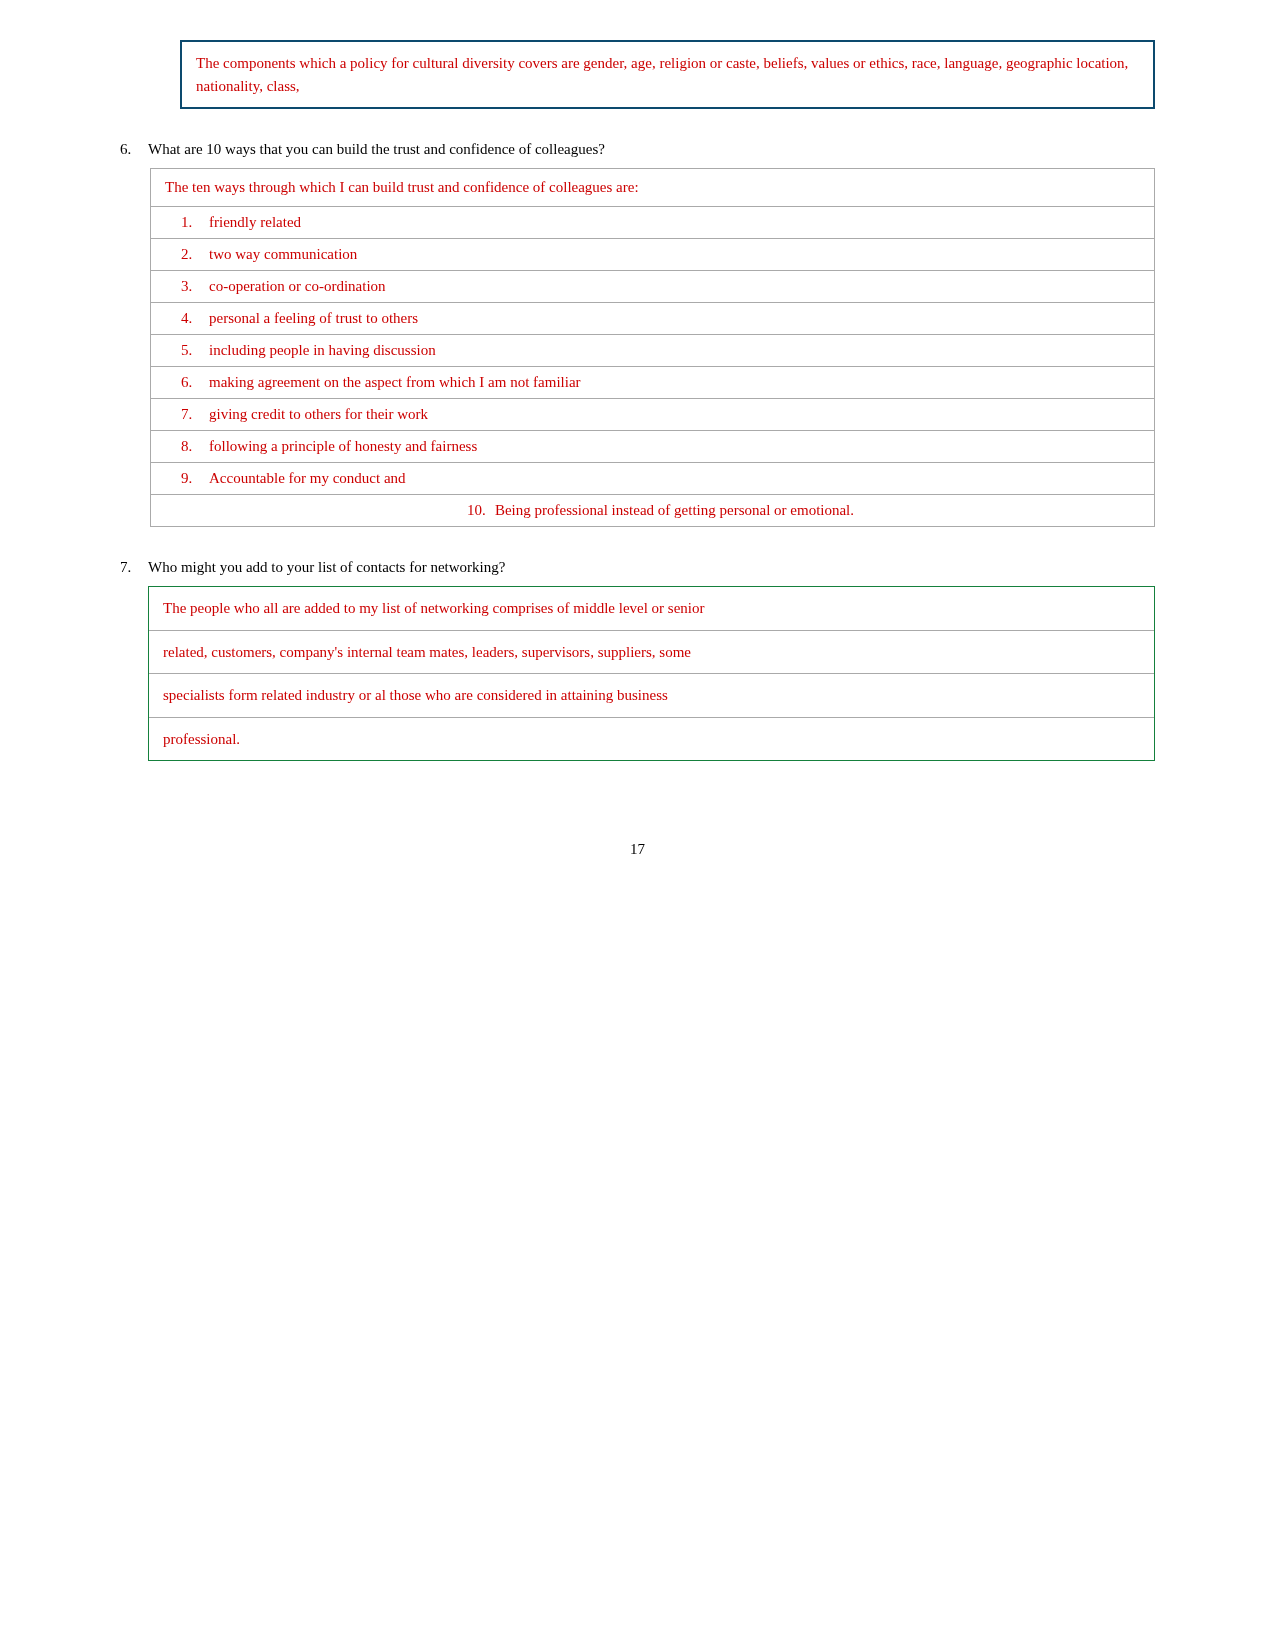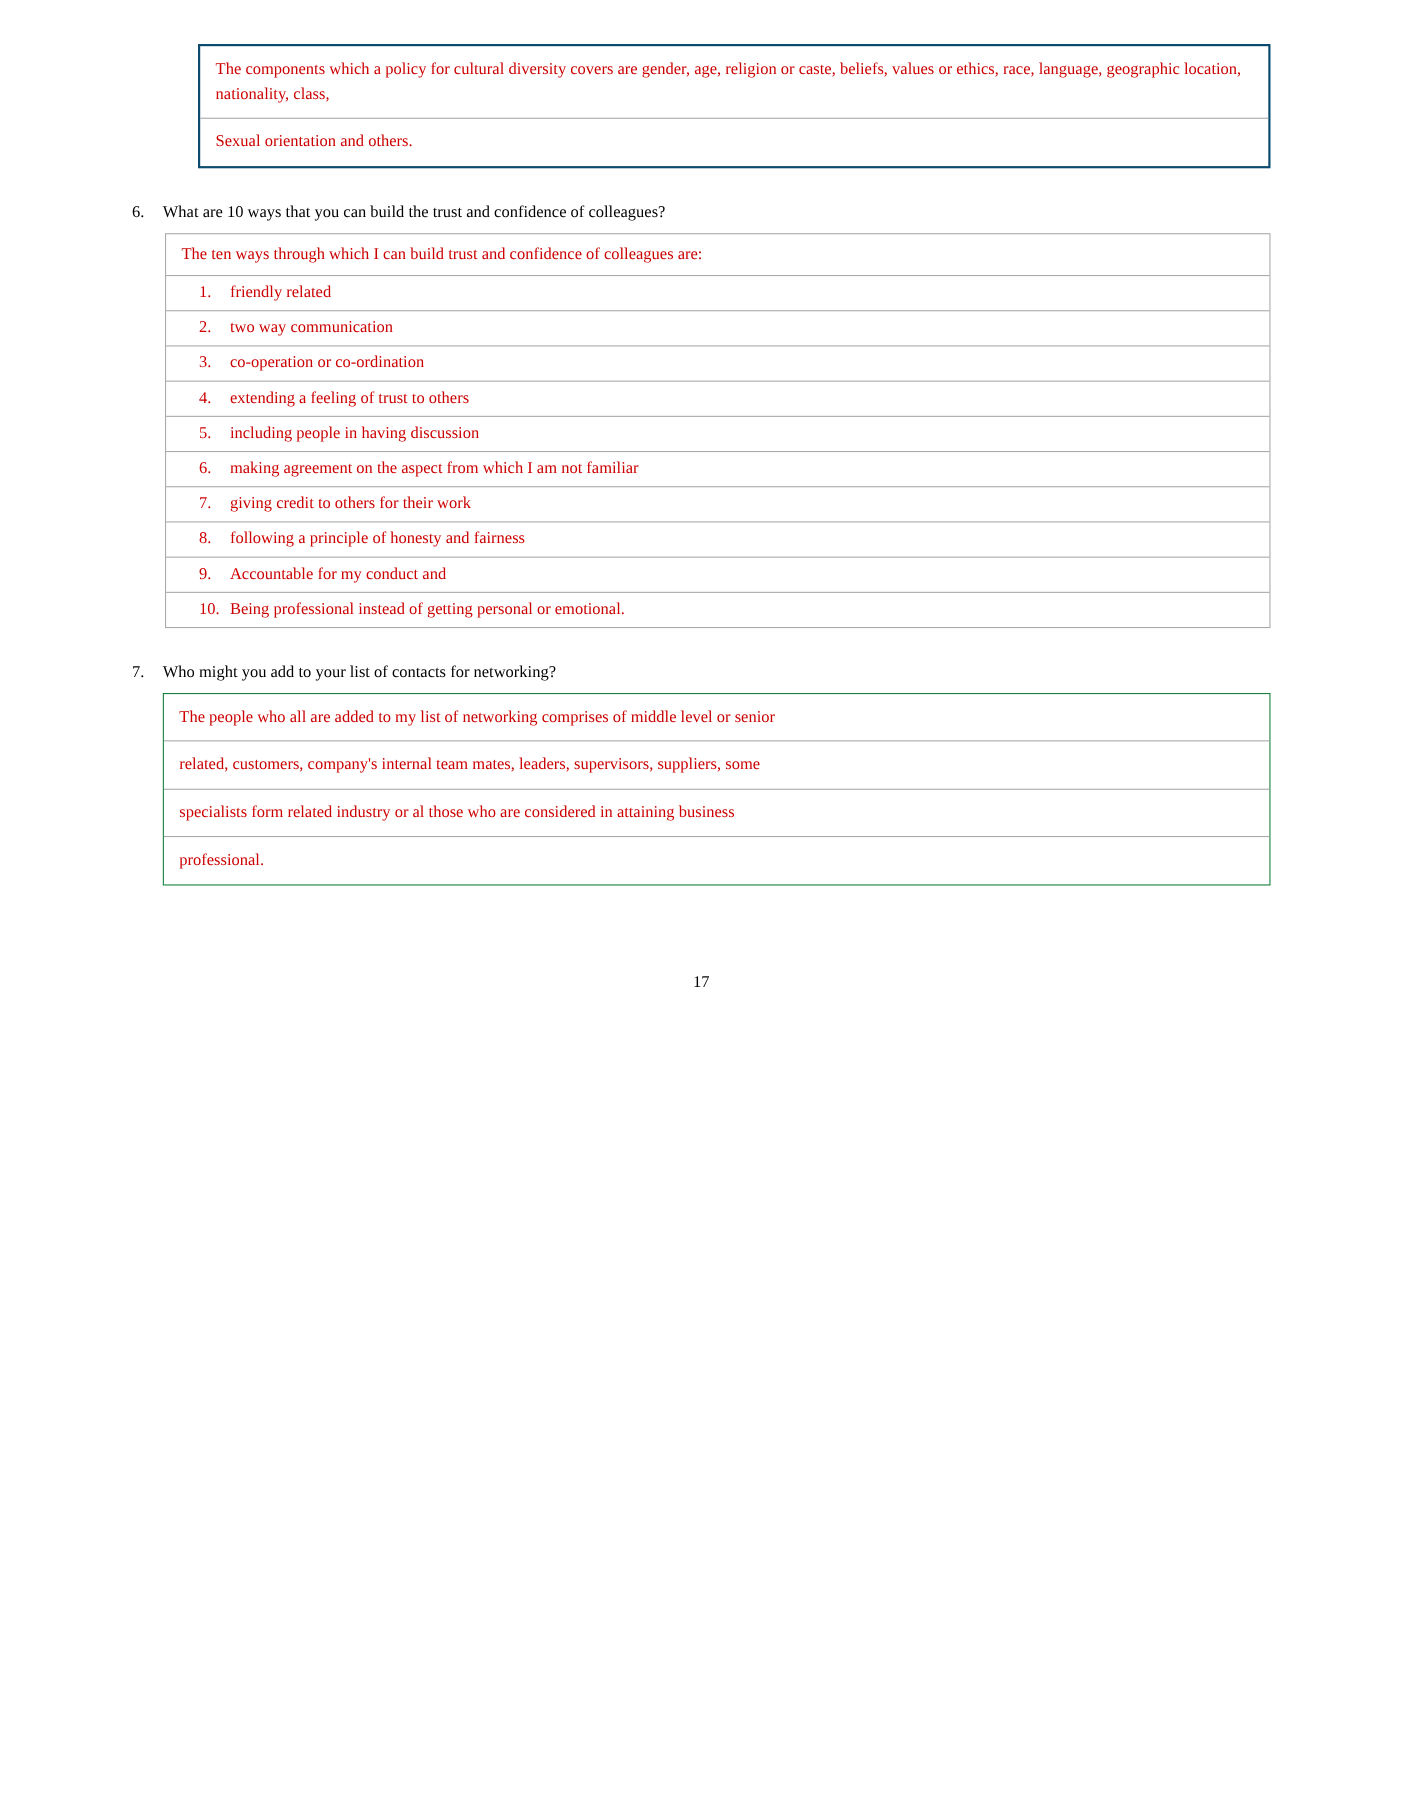--- a/index.html
+++ b/index.html
@@ -72,20 +72,21 @@
       padding: 7px 14px 7px 30px;
       color: #cc0000;
       font-size: 15px;
       border-bottom: 1px solid #aaaaaa;
       display: flex;
       gap: 6px;
     }
 
     .list-item-row:last-child {
       border-bottom: none;
+      justify-content: center;
     }
 
     .list-item-number {
       min-width: 22px;
       color: #cc0000;
     }
 
     .page-footer {
       text-align: center;
       margin-top: 80px;
@@ -103,21 +104,20 @@
     }
   </style>
 </head>
 <body>
 
 <div class="page-content">
 
   <div class="top-section">
     <div class="top-answer-box">
       <div class="answer-cell">The components which a policy for cultural diversity covers are gender, age, religion or caste, beliefs, values or ethics, race, language, geographic location, nationality, class,</div>
-      <div class="answer-cell">Sexual orientation and others.</div>
     </div>
   </div>
 
   <div class="question-block">
     <div class="question-label">
       <span class="question-number">6.</span>
       <span>What are 10 ways that you can build the trust and confidence of colleagues?</span>
     </div>
     <div class="list-box">
       <div class="list-header">The ten ways through which I can build trust and confidence of colleagues are:</div>
@@ -128,21 +128,21 @@
       <div class="list-item-row">
         <span class="list-item-number">2.</span>
         <span>two way communication</span>
       </div>
       <div class="list-item-row">
         <span class="list-item-number">3.</span>
         <span>co-operation or co-ordination</span>
       </div>
       <div class="list-item-row">
         <span class="list-item-number">4.</span>
-        <span>extending a feeling of trust to others</span>
+        <span>personal a feeling of trust to others</span>
       </div>
       <div class="list-item-row">
         <span class="list-item-number">5.</span>
         <span>including people in having discussion</span>
       </div>
       <div class="list-item-row">
         <span class="list-item-number">6.</span>
         <span>making agreement on the aspect from which I am not familiar</span>
       </div>
       <div class="list-item-row">

